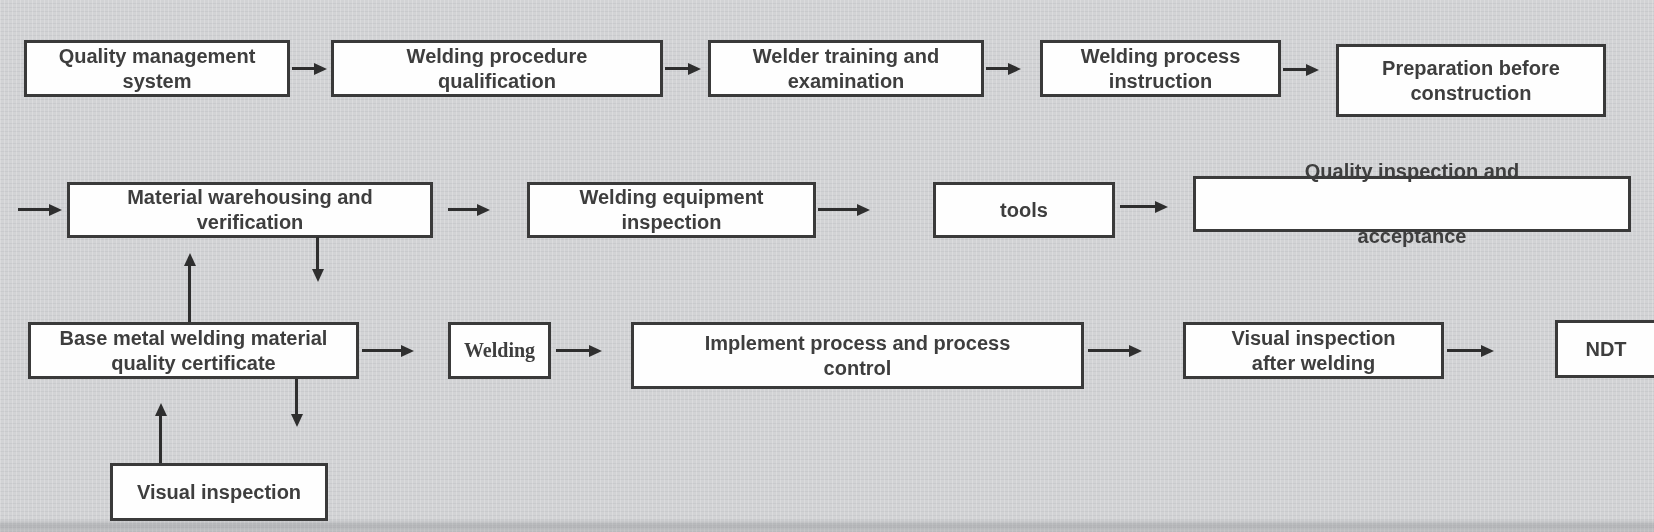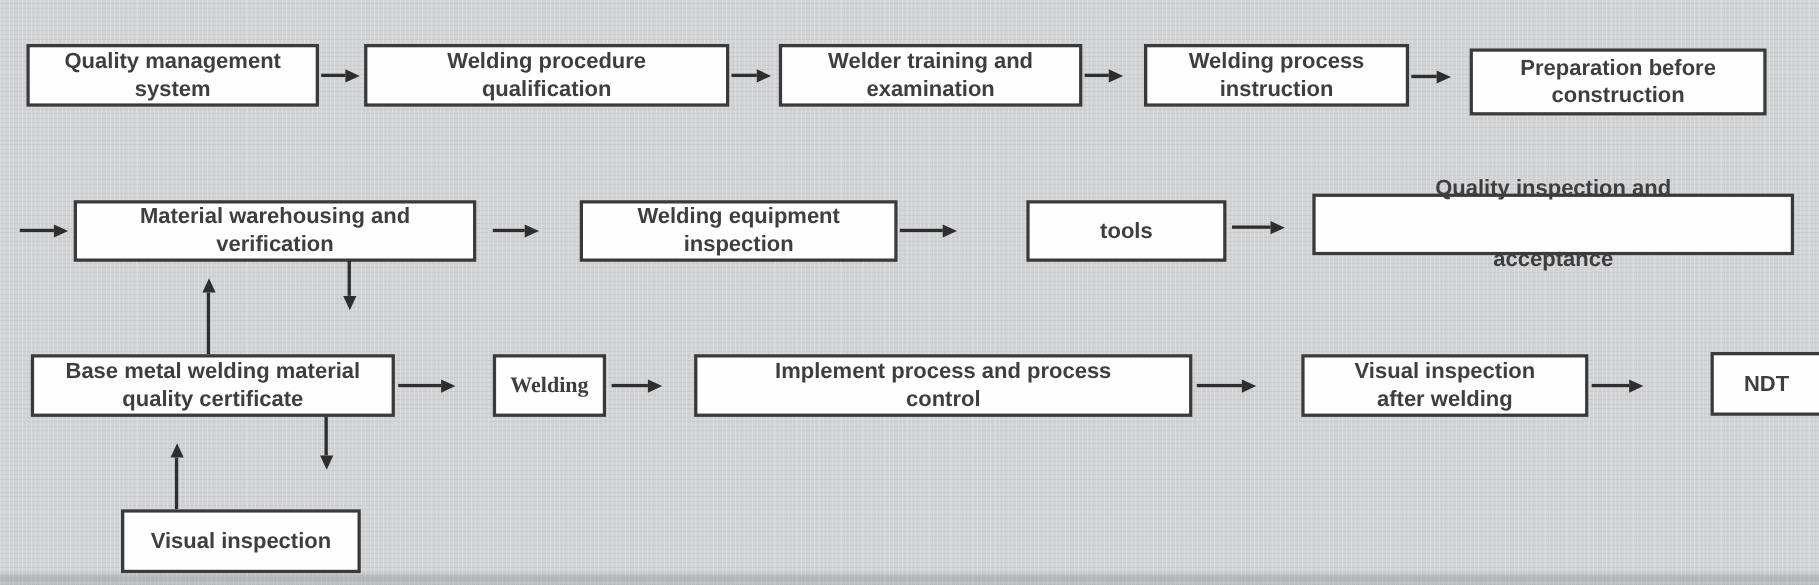--- a/index.html
+++ b/index.html
@@ -16,28 +16,28 @@
     background:#fefefe; border:3px solid #3a3a3a;
     display:flex; flex-direction:column; justify-content:center; align-items:center;
     text-align:center; color:#3e3e3e; font-weight:bold; font-size:20px; line-height:25px;
     padding:0 4px;
   }
   
   .n-qms {left:24px;   top:40px;  width:266px; height:57px;}
   .n-wpq {left:331px;  top:40px;  width:332px; height:57px;}
   .n-wte {left:708px;  top:40px;  width:276px; height:57px;}
   .n-wpi {left:1040px; top:40px;  width:241px; height:57px;}
-  .n-pbc {left:1336px; top:44px;  width:270px; height:61px;text-align:center;}
+  .n-pbc {left:1336px; top:44px;  width:270px; height:73px;text-align:center;}
   .n-mwv {left:67px;   top:182px; width:366px; height:56px;}
   .n-wei {left:527px;  top:182px; width:289px; height:56px;}
   .n-cwt {left:933px;  top:182px; width:182px; height:56px;}
   .n-qia {left:1193px; top:176px; width:438px; height:56px;gap:40px;}
   .n-bmc {left:28px;   top:322px; width:331px; height:57px;}
   .n-wld {left:448px;  top:322px; width:103px; height:57px;font-family:Liberation Serif, serif;}
-  .n-ipc {left:631px;  top:322px; width:453px; height:57px;}
+  .n-ipc {left:631px;  top:322px; width:453px; height:67px;}
   .n-via {left:1183px; top:322px; width:261px; height:57px;}
   .n-ndt {left:1523px; top:320px; width:102px; height:58px;margin-left:32px;}
   .n-vin {left:110px;  top:463px; width:218px; height:58px;}
 
   
   .ha { position:absolute; height:3px; background:#2e2e2e; }
   .ha::after {
     content:''; position:absolute; left:100%; top:50%; transform:translateY(-50%);
     border-top:6px solid transparent; border-bottom:6px solid transparent;
     border-left:13px solid #2e2e2e;

